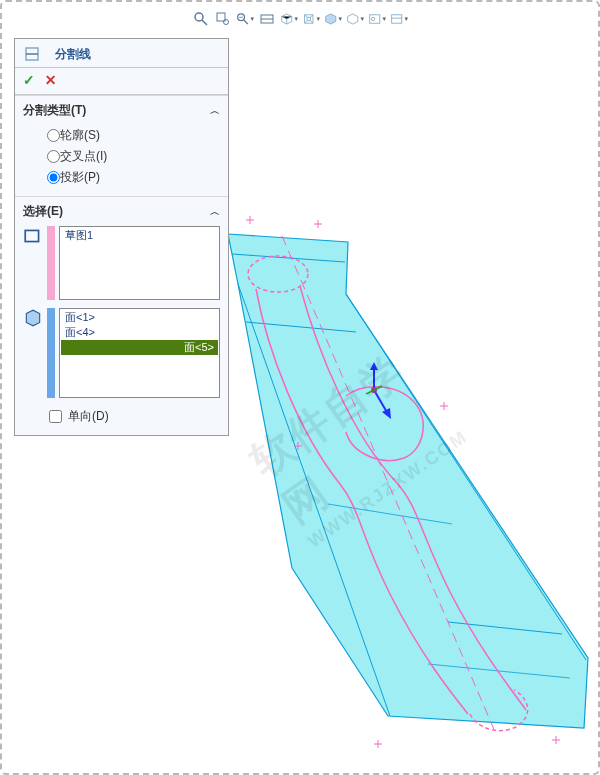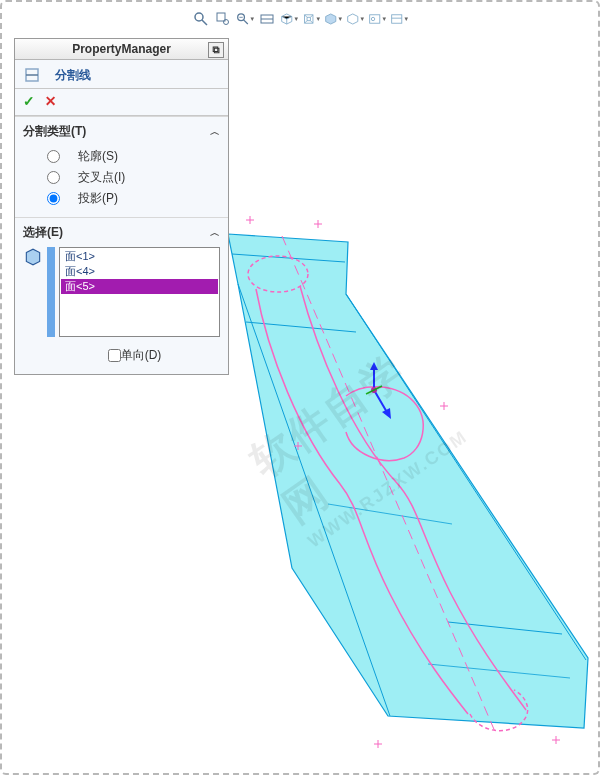--- a/index.html
+++ b/index.html
@@ -86,21 +86,21 @@
     padding: 6px 8px 4px 8px;
     color: #333;
     border-top: 1px solid #d8d8d8;
     cursor: default;
     font-weight: bold;
   }
   .section-head .chev { font-size: 10px; color: #555; }
   .section-body { padding: 2px 8px 8px 8px; }
 
   .radio-row {
-    display: flex; align-items: center; gap: 18px;
+    display: flex; align-items: center; gap: 0;
     padding: 2px 0 2px 24px;
     color: #333;
   }
   .radio-row input { margin: 0; }
 
   .sel-row {
     display: flex; align-items: flex-start; gap: 4px;
     margin-bottom: 8px;
   }
   .sel-icon {
@@ -118,29 +118,29 @@
     border: 1px solid #888;
     min-height: 70px;
     font-size: 11px;
     padding: 1px;
   }
   .sel-list .item {
     padding: 0 4px;
     color: #20407a;
   }
   .sel-list .item.selected {
-    background: #a21caf;
+    background: #4d7c0f;
     color: #fff;
+    text-align: right;
   }
 
   .check-row {
-    display: flex; align-items: center; 
+    display: flex; align-items: center; gap: 6px;
     padding: 2px 0 2px 26px;
     color: #333;
-    justify-content: center;
   }
   .check-row.disabled { color: #9a9a9a; }
   .check-row input { margin: 0; }
 
   
   .viewport {
     position: absolute;
     left: 0; top: 34px; right: 0; bottom: 0;
     overflow: hidden;
   }
@@ -304,24 +304,20 @@
   <div class="tb color2">
       <svg viewBox="0 0 16 16">
         <rect x="2" y="3" width="12" height="10" fill="none" stroke="currentColor"></rect>
         <line x1="2" y1="7" x2="14" y2="7" stroke="currentColor"></line>
       </svg>
       <span class="drop">▾</span>
     </div>
 </div>
 
 <div class="pm-panel">
-  <div class="pm-title">
-    <span>PropertyManager</span>
-    <span class="pin">⧉</span>
-  </div>
   <div class="pm-feature">
     <svg class="ficon" viewBox="0 0 18 18">
         <path d="M3 3 L15 3 L15 15 L3 15 Z" fill="none" stroke="#8aa8c8" stroke-width="1.5"></path>
         <line x1="3" y1="9" x2="15" y2="9" stroke="#5a7a9a" stroke-width="1.5"></line>
       </svg>
     <span>分割线</span>
   </div>
   <div class="pm-actions">
     <span class="ok">✓</span>
     <span class="cancel">✕</span>
@@ -347,20 +343,31 @@
   </div>
 
   <div class="section-head">
     <span>选择(E)</span>
     <span class="chev">︿</span>
   </div>
   <div class="section-body">
     <div class="sel-row">
       <div class="sel-icon">
         <svg viewBox="0 0 18 18">
+            <rect x="2" y="4" width="12" height="10" fill="none" stroke="#2a5a9a" stroke-width="1.5"></rect>
+          </svg>
+      </div>
+      <div class="color-bar pink"></div>
+      <div class="sel-list" style="min-height:74px">
+        <div class="item">草图1</div>
+      </div>
+    </div>
+    <div class="sel-row">
+      <div class="sel-icon">
+        <svg viewBox="0 0 18 18">
             <path d="M3 5 L9 2 L15 5 L15 13 L9 16 L3 13 Z" fill="#aad0f0" stroke="#2a5a9a"></path>
           </svg>
       </div>
       <div class="color-bar blue"></div>
       <div class="sel-list" style="min-height:90px">
         <div class="item">面&lt;1&gt;</div>
         <div class="item">面&lt;4&gt;</div>
         <div class="item selected">面&lt;5&gt;</div>
       </div>
     </div>

